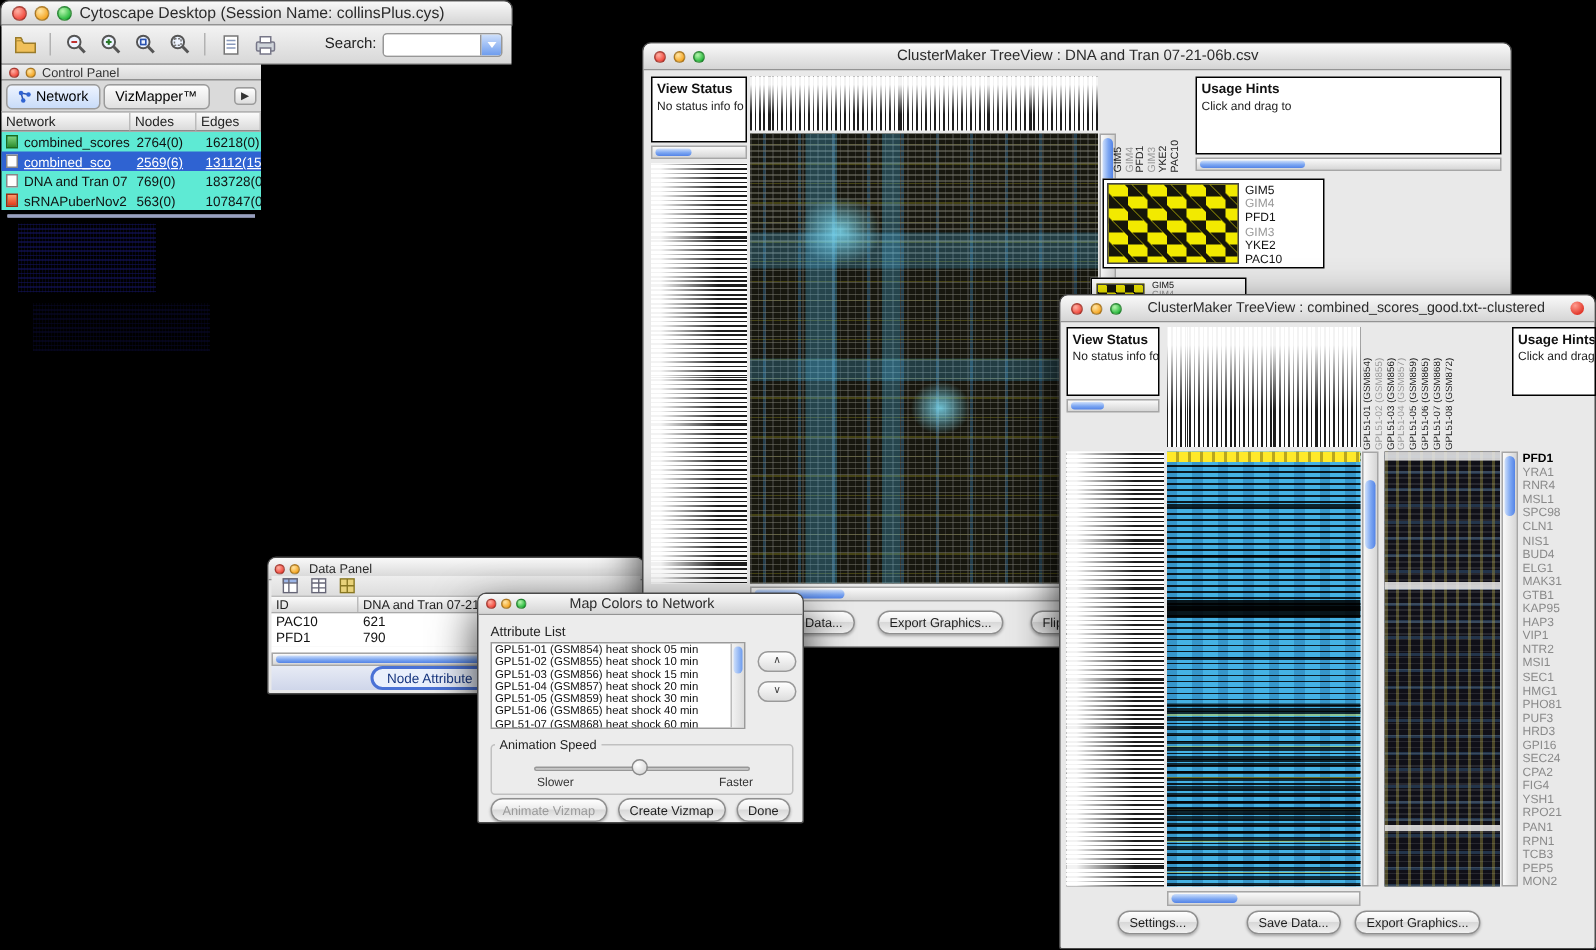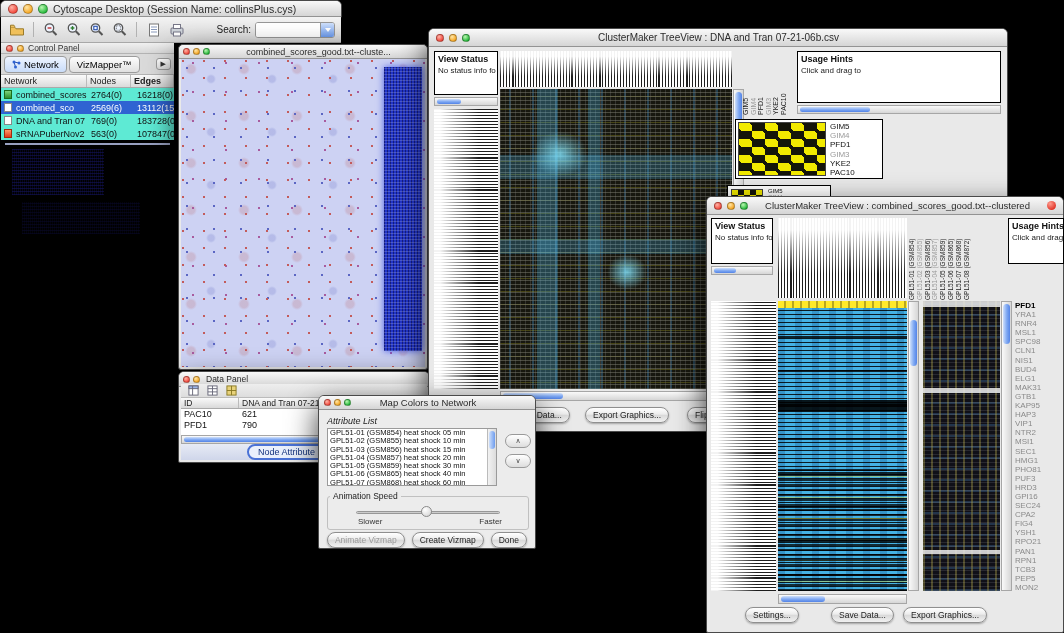--- a/index.html
+++ b/index.html
@@ -85,24 +85,24 @@
 .combo .tri{width:0;height:0;border-left:3px solid transparent;border-right:3px solid transparent;border-top:4px solid #fff;}
 #mdi{position:absolute;left:174px;top:42px;right:0;bottom:16px;background:#a2aacb;}
 #control-panel{position:absolute;left:0;top:42px;width:174px;bottom:16px;background:#e2e2e2;border-right:1px solid #9a9a9a;display:flex;flex-direction:column;}
 .cp-head{height:13px;display:flex;align-items:center;gap:4px;padding-left:5px;background:linear-gradient(#f0f0f0,#d8d8d8);border-bottom:1px solid #b3b3b3;font-size:8.5px;color:#333;}
 .cp-tabs{height:21px;display:flex;align-items:center;padding:2px 3px;gap:2px;background:#dadada;border-bottom:1px solid #b3b3b3;}
 .cp-tab{font-size:9.5px;padding:2px 7px;border:1px solid #9b9b9b;background:linear-gradient(#fdfdfd,#e0e0e0);border-radius:4px;display:flex;gap:3px;align-items:center;white-space:nowrap;}
 .cp-tab.active{background:linear-gradient(#eef4ff,#c9dcf9);}
 .cp-arrow{margin-left:auto;font-size:7px;border:1px solid #9b9b9b;background:linear-gradient(#fff,#ddd);padding:1px 4px;border-radius:3px;color:#333;}
 .net-head{display:flex;height:14px;background:linear-gradient(#fbfbfb,#dadada);border-bottom:1px solid #aaa;font-size:9px;color:#222;}
 .net-head span{padding:1px 3px;border-right:1px solid #bbb;overflow:hidden;white-space:nowrap;}
-.h-name{width:86px;}.h-nodes{width:44px;}.h-edges{flex:1;font-weight:bold;}
+.h-name{width:86px;}.h-nodes{width:44px;}.h-edges{flex:1;}
 .net-rows{background:#5eead4;}
 .net-row{display:flex;height:13px;align-items:center;font-size:9px;color:#111;}
-.net-row.selected{background:#2f63d2;color:#fff;}
+.net-row.selected{background:#2f63d2;color:#fff;text-decoration:underline;}
 .net-ic{width:8px;height:9px;display:inline-block;margin:0 4px 0 3px;flex:none;}
 .net-row[data-icon="green"] .net-ic{background:linear-gradient(#7ed37e,#2e8f2e);border:1px solid #1d6b1d;}
 .net-row[data-icon="red"] .net-ic{background:linear-gradient(#ff9a6a,#e03a1a);border:1px solid #a02a10;}
 .net-row[data-icon="doc"] .net-ic{background:#fff;border:1px solid #888;}
 .c-name{width:75px;overflow:hidden;white-space:nowrap;}
 .c-nodes{width:46px;overflow:hidden;white-space:nowrap;}
 .c-edges{flex:1;overflow:hidden;white-space:nowrap;}
 .net-filler{flex:1;background:#fff;}
 #overview{height:108px;margin:3px 4px 4px 4px;position:relative;background:#ced4f6;border:1px solid #98a0c0;}
 .scrib1{position:absolute;left:6px;top:5px;width:92px;height:46px;opacity:.7;background-image:
@@ -139,21 +139,21 @@
 #tv1 .tbar,#tv2 .tbar{height:18px;align-items:center;}
 #tv1 .tbar .title{font-size:10px;}
 #tv2 .tbar .title{font-size:9.5px;}
 #tv2{left:706px;top:196px;width:358px;height:437px;z-index:40;}
 .reddot{width:9px;height:9px;border-radius:50%;background:radial-gradient(circle at 35% 30%,#ff9d90,#e03225 75%);margin-right:7px;flex:none;}
 .tvbtn{position:absolute;}
 
 #map-dialog{left:318px;top:395px;width:218px;height:154px;z-index:30;background:#ececec;}
 #map-dialog .tbar{height:14px;}
 #map-dialog .tbar .title{font-size:9.5px;}
-.dlg-label{position:absolute;left:8px;top:20px;font-size:9px;color:#222;font-style:italic;}
+.dlg-label{position:absolute;left:8px;top:20px;font-size:9px;color:#222;}
 .listbox{position:absolute;left:8px;top:32px;width:170px;height:58px;background:#fff;border:1px solid #9a9a9a;overflow:hidden;}
 .litem{font-size:7.6px;line-height:8.3px;color:#111;padding-left:2px;white-space:nowrap;}
 .list-sbv{position:absolute;right:0;top:0;bottom:0;width:9px;border-left:1px solid #bbb;background:linear-gradient(90deg,#f2f2f2,#dcdcdc);}
 .list-sbv .th{position:absolute;left:1px;right:1px;top:2px;height:18px;border-radius:3px;background:linear-gradient(90deg,#cfe0fb,#6d9cee);}
 .vbtn{position:absolute;left:186px;width:26px;height:14px;border:1px solid #999;border-radius:7px;background:linear-gradient(#fff,#ddd);font-size:7px;line-height:12px;text-align:center;color:#444;}
 .group{position:absolute;left:8px;top:100px;width:202px;height:34px;border:1px solid #c0c0c0;border-radius:3px;}
 .group-label{position:absolute;left:2px;top:-6px;background:#ececec;padding:0 3px;font-size:8.5px;color:#222;}
 .slider{position:absolute;left:28px;right:28px;top:9px;height:12px;}
 .slider .track{position:absolute;left:0;right:0;top:5px;height:3px;background:linear-gradient(#b5b5b5,#e3e3e3);border:1px solid #979797;border-radius:2px;}
 .slider .knob{position:absolute;left:45%;top:0;width:11px;height:11px;border-radius:50%;border:1px solid #8a8a8a;background:radial-gradient(circle at 35% 30%,#fff,#cfcfcf);}
@@ -302,33 +302,20 @@
         </div>
         </div>
       <div class="net-filler"></div>
       <div id="overview">
         <i class="scrib1"></i>
         <i class="scrib2"></i>
       </div>
     </aside>
   </section>
 
-  <section class="win" id="net-window">
-    <div class="tbar">
-      <span class="lights" style="gap:3px;padding-left:4px">
-        <i class="light xs r"></i>
-        <i class="light xs y"></i>
-        <i class="light xs g"></i>
-      </span>
-      <span class="title">combined_scores_good.txt--cluste...</span>
-    </div>
-    <div id="net-body" class="netmap">
-      <i class="denseblue" style="right:3px;top:8px;width:38px;height:284px;"></i>
-    </div>
-  </section>
 
   <section class="win" id="data-panel">
     <div class="tbar">
       <span class="lights" style="gap:3px;padding-left:4px">
         <i class="light xs r"></i>
         <i class="light xs y"></i>
       </span>
       <span class="title" style="padding-left:6px">Data Panel</span>
     </div>
     <div class="body">

